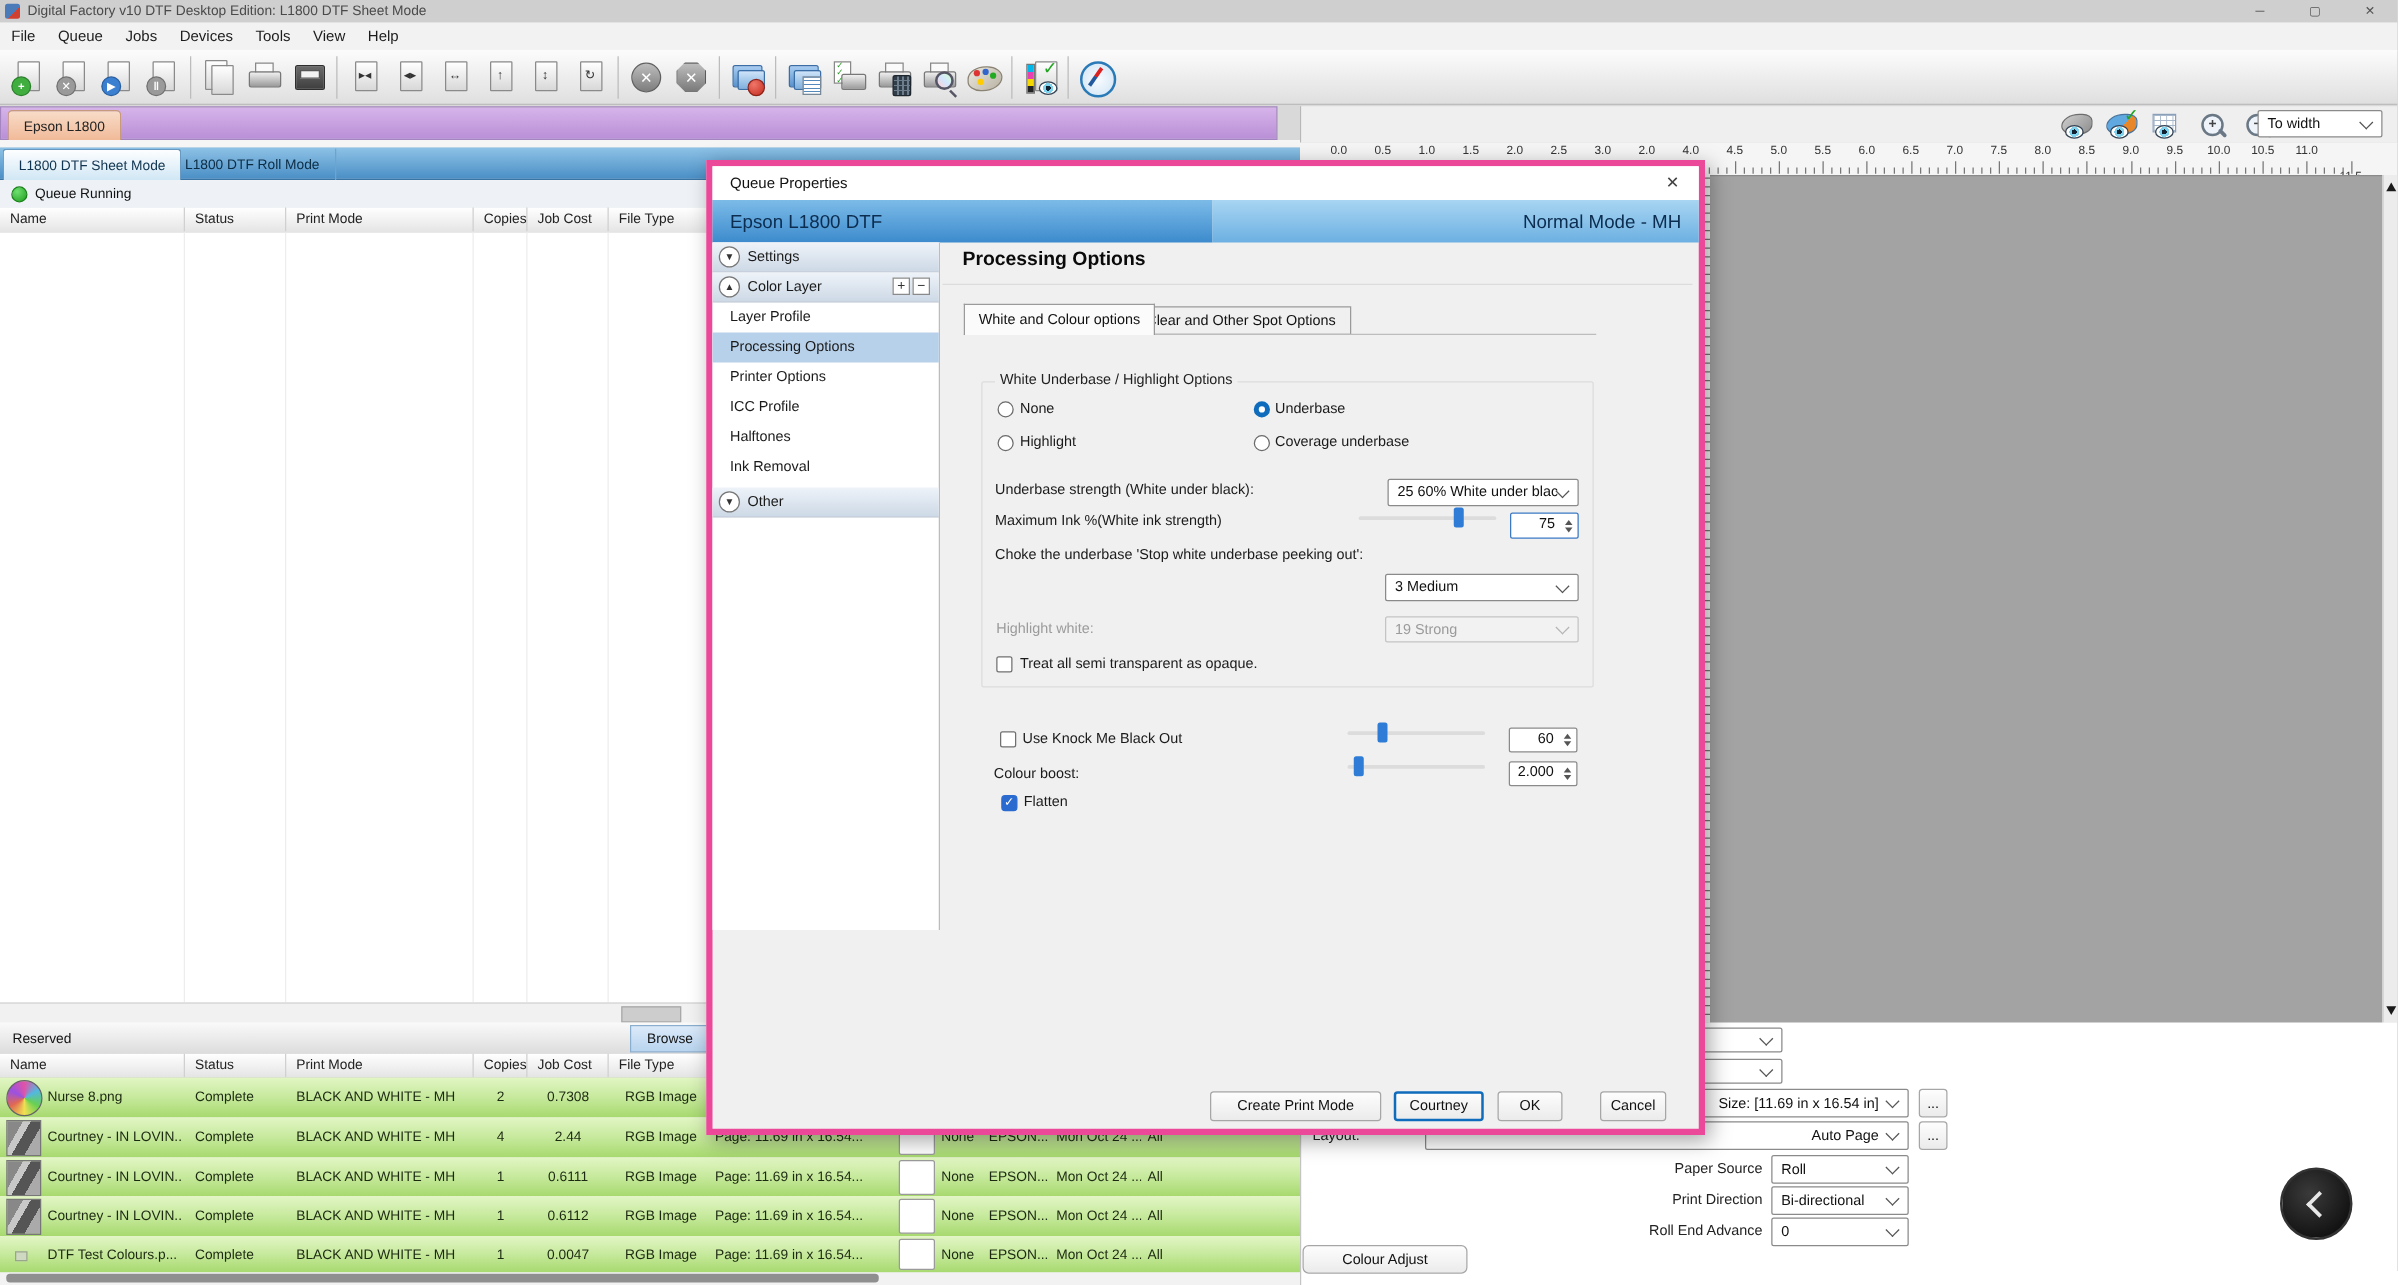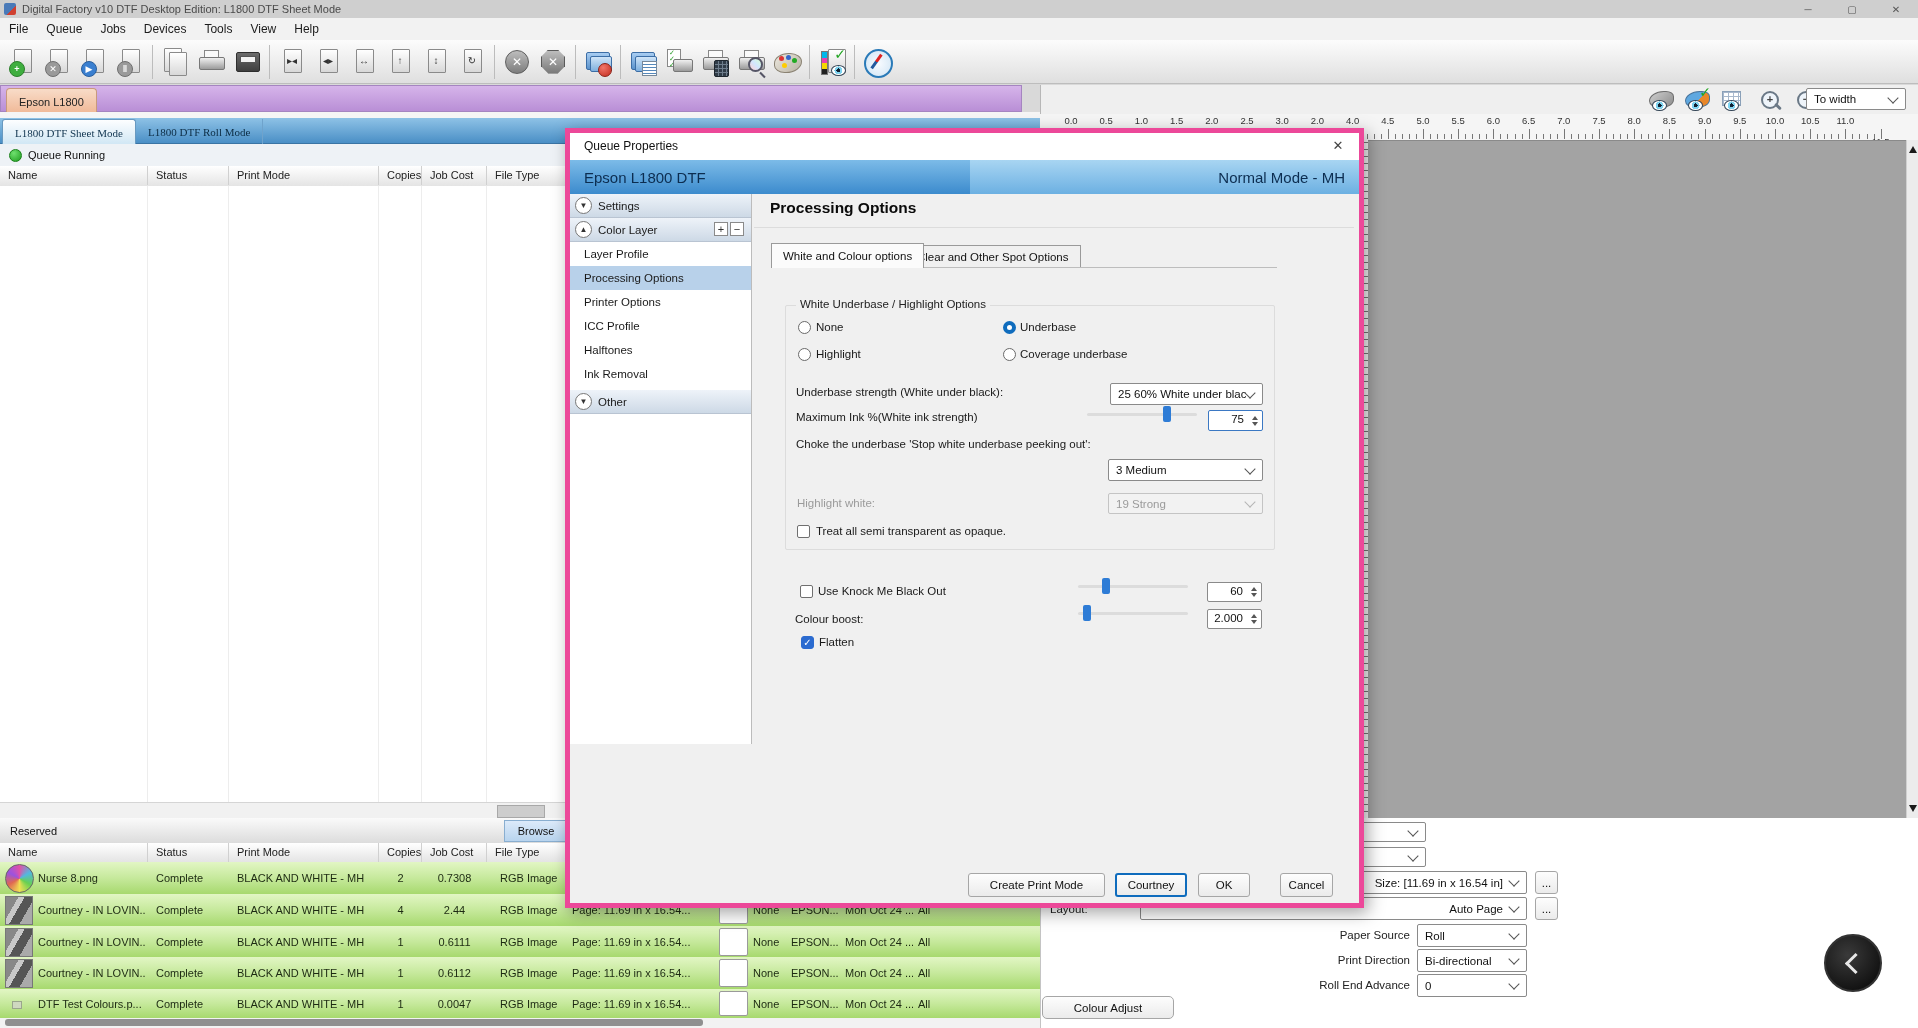--- a/index.html
+++ b/index.html
@@ -49,21 +49,21 @@
   .bird.gray{background:linear-gradient(135deg,#cfcfcf,#8d8d8d);border:1px solid #6d6d6d;}
   .bird.col{background:linear-gradient(135deg,#5fa8e0 55%,#e8872a 55%);border:1px solid #48749c;}
   .gridic{position:absolute;left:4px;top:5px;width:17px;height:13px;border:1px solid #8aa0b8;
           background-image:linear-gradient(#a8b8cc 1px,transparent 1px),linear-gradient(90deg,#a8b8cc 1px,transparent 1px);background-size:5px 4px;background-color:#fff;}
   .zmag{position:absolute;left:5px;top:5px;width:14px;height:14px;border:2px solid #6a7886;border-radius:50%;background:#eef4fa;text-align:center;line-height:13px;font-size:11px;color:#444;font-weight:bold;}
   .zhandle{position:absolute;left:18px;top:19px;width:8px;height:3px;background:#6a7886;transform:rotate(45deg);border-radius:2px;}
   
   #purplebar{left:0;top:85px;width:1022px;height:27px;background:linear-gradient(180deg,#d6b4ea,#b98fd6);border:1px solid #a585c0;box-sizing:border-box;}
   #printer-tab{position:absolute;left:5px;top:2px;height:25px;padding:0 12px;background:linear-gradient(180deg,#f8dcc8,#f0b795);border:1px solid #c89a7c;border-bottom:none;border-radius:4px 4px 0 0;font-size:11px;display:flex;align-items:center;color:#222;}
   #bluebar{left:0;top:118px;width:1040px;height:26px;background:linear-gradient(180deg,#8ec2e6,#4a8fc6);border-bottom:1px solid #3a74a4;box-sizing:border-box;}
-  .modetab{position:absolute;top:1px;height:25px;padding:0 12px;display:flex;align-items:center;font-size:11px;color:#0c2c44;font-family:Liberation Serif, serif;}
+  .modetab{position:absolute;top:1px;height:25px;padding:0 12px;display:flex;align-items:center;font-size:11px;color:#0c2c44;}
   .modetab.active{left:2px;background:linear-gradient(180deg,#fdfeff,#cfe6f4);border:1px solid #6899c0;border-bottom:none;border-radius:3px 3px 0 0;color:#10344f;}
   .modetab.inactive{left:136px;border-right:1px solid #6fa3cc;}
   
   #qstatusbar{left:0;top:144px;width:1040px;height:22px;background:#eef2f6;border-bottom:1px solid #d4dae0;display:flex;align-items:center;}
   .gdot{width:11px;height:11px;border-radius:50%;background:radial-gradient(circle at 35% 30%,#6fe06f,#1f9e1f);margin:0 6px 0 9px;border:1px solid #188018;}
   .thead{background:linear-gradient(180deg,#ffffff,#e4e4e4);border-bottom:1px solid #c7c7c7;}
   .hcell{position:absolute;top:0;height:19px;line-height:19px;font-size:11px;color:#222;padding-left:8px;border-right:1px solid #d0d0d0;box-sizing:border-box;}
   #tablebody{left:0;top:186px;width:1040px;height:616px;background:#fff;}
   .vline{position:absolute;top:0;bottom:0;width:1px;background:#ededed;}
   #vscroll-top{left:1028px;top:186px;width:12px;height:616px;background:#f4f4f4;border-left:1px solid #e0e0e0;}

